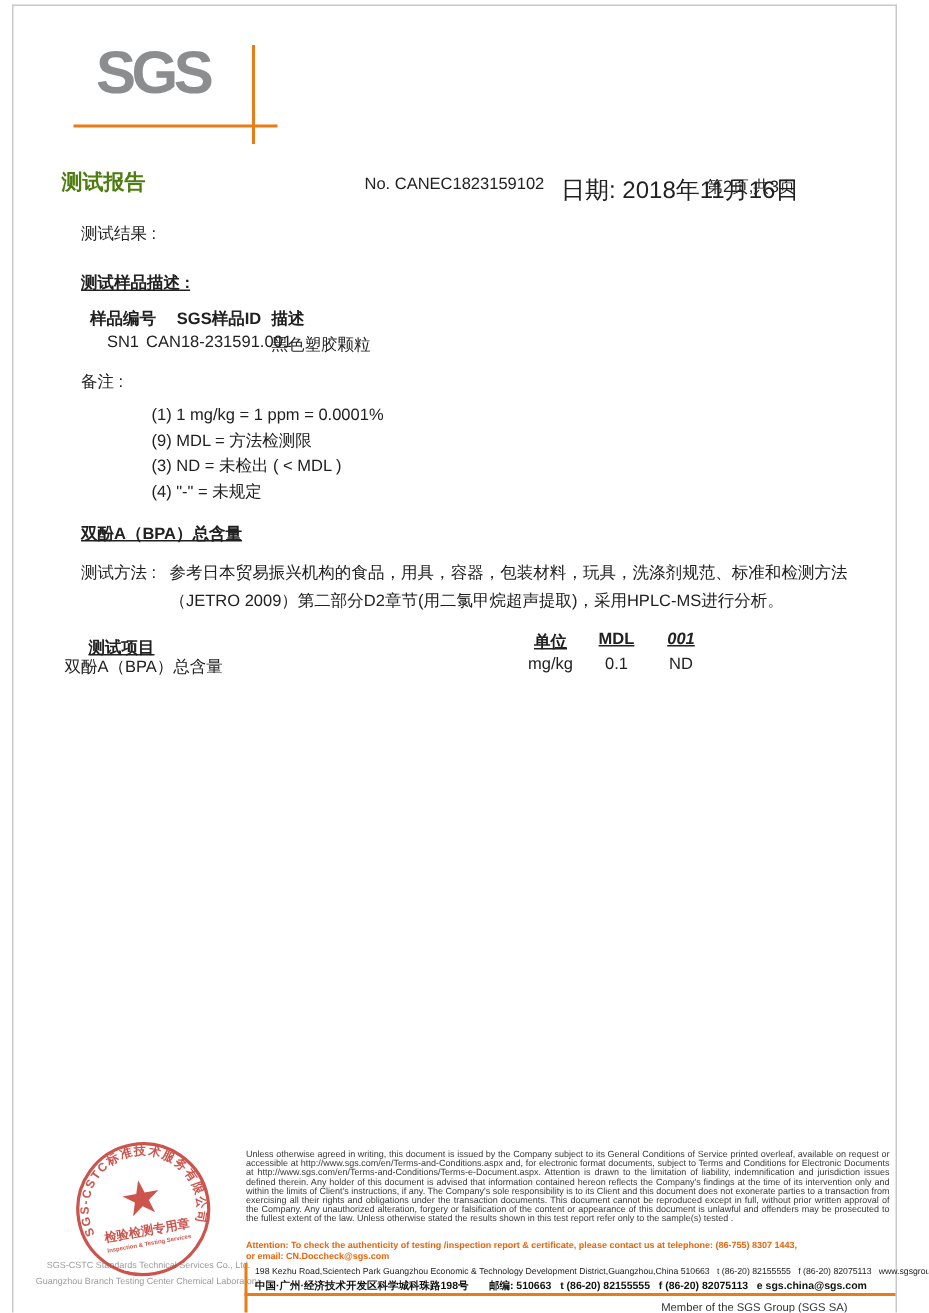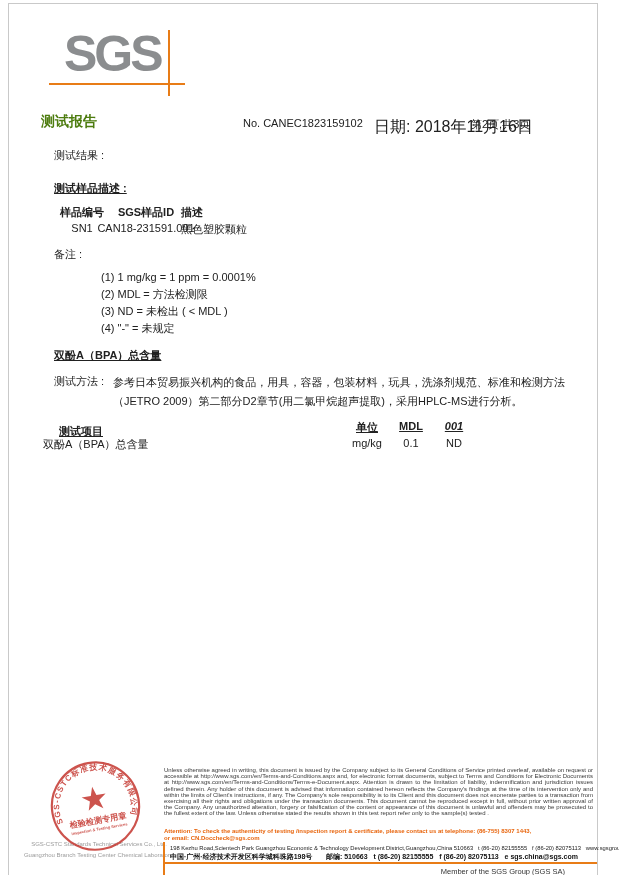--- a/index.html
+++ b/index.html
@@ -7,21 +7,21 @@
     width:619px;height:875px;background:#ffffff;position:relative;
     font-family:"Liberation Sans","DejaVu Sans",sans-serif;color:#212121;
     overflow:hidden;
   }
   .page{
     position:absolute;left:8px;top:3px;width:588px;height:872px;
     border:1px solid #c9c9c9;border-bottom:none;background:#fff;
   }
   .abs{position:absolute;}
   
-  .logo-text{left:55px;top:25px;font-size:50px;font-weight:bold;color:#8b8d8f;
+  .logo-text{left:55px;top:25px;font-size:40px;font-weight:bold;color:#8b8d8f;
     letter-spacing:-3px;line-height:1;}
   .logo-hline{left:40px;top:79px;width:136px;height:2px;background:#e87c17;}
   .logo-vline{left:159px;top:26px;width:2px;height:66px;background:#e87c17;}
   
   .doc-title{left:32px;top:109px;font-size:14px;font-weight:bold;color:#4d7c0f;}
   .report-no{left:210px;top:113px;font-size:11px;margin-left:24px;}
   .date-label{left:365px;top:113px;font-size:16px;}
   .page-label{left:462px;top:113px;font-size:11px;}
   .t11{font-size:11px;}
   .bold{font-weight:bold;}
@@ -83,21 +83,21 @@
   <div class="abs t11 bold ctr st-h1">样品编号</div>
   <div class="abs t11 bold ctr st-h2">SGS样品ID</div>
   <div class="abs t11 bold st-h3">描述</div>
   <div class="abs t11 ctr st-r1">SN1</div>
   <div class="abs t11 ctr st-r2">CAN18-231591.001</div>
   <div class="abs t11 st-r3">黑色塑胶颗粒</div>
 
   <div class="abs t11 notes-label">备注 :</div>
   <div class="abs t11 notes">
     <div>(1) 1 mg/kg = 1 ppm = 0.0001%</div>
-    <div>(2) MDL = 方法检测限</div>
+    <div>(9) MDL = 方法检测限</div>
     <div>(3) ND = 未检出 ( &lt; MDL )</div>
     <div>(4) "-" = 未规定</div>
   </div>
 
   <div class="abs t11 bold ul bpa-title">双酚A（BPA）总含量</div>
   <div class="abs t11 method-label">测试方法 :</div>
   <div class="abs t11 method-text">参考日本贸易振兴机构的食品，用具，容器，包装材料，玩具，洗涤剂规范、标准和检测方法（JETRO 2009）第二部分D2章节(用二氯甲烷超声提取)，采用HPLC-MS进行分析。</div>
 
   <div class="abs t11 bold ul rt-h-item">测试项目</div>
   <div class="abs t11 bold ul ctr rt-h-unit">单位</div>

